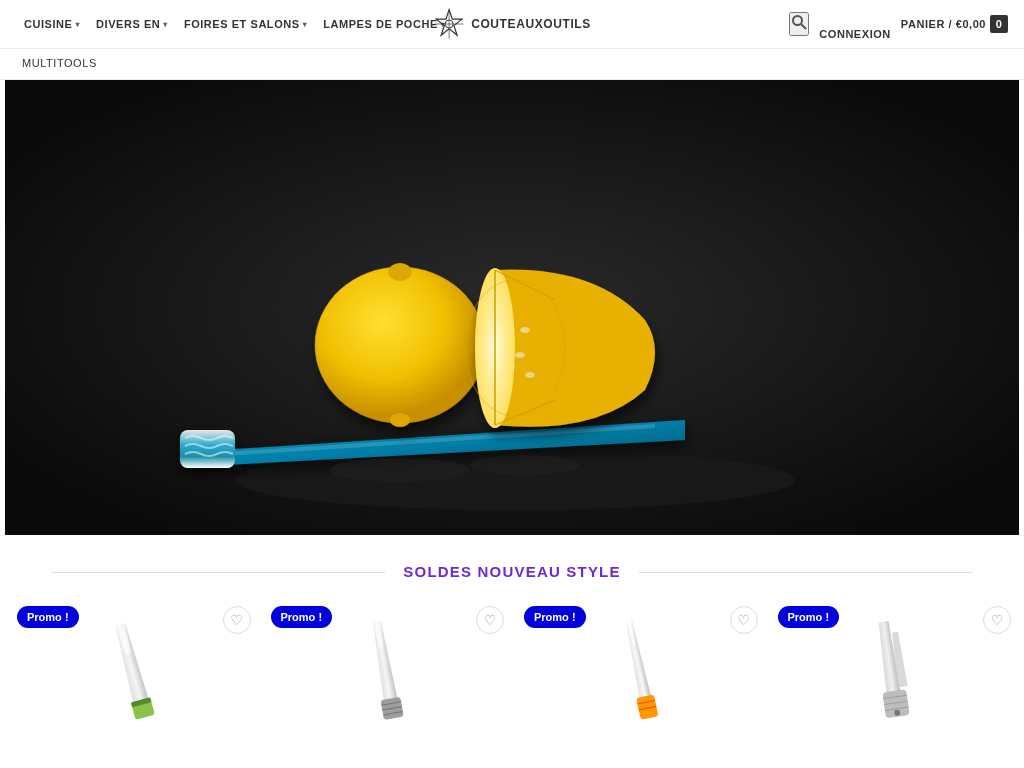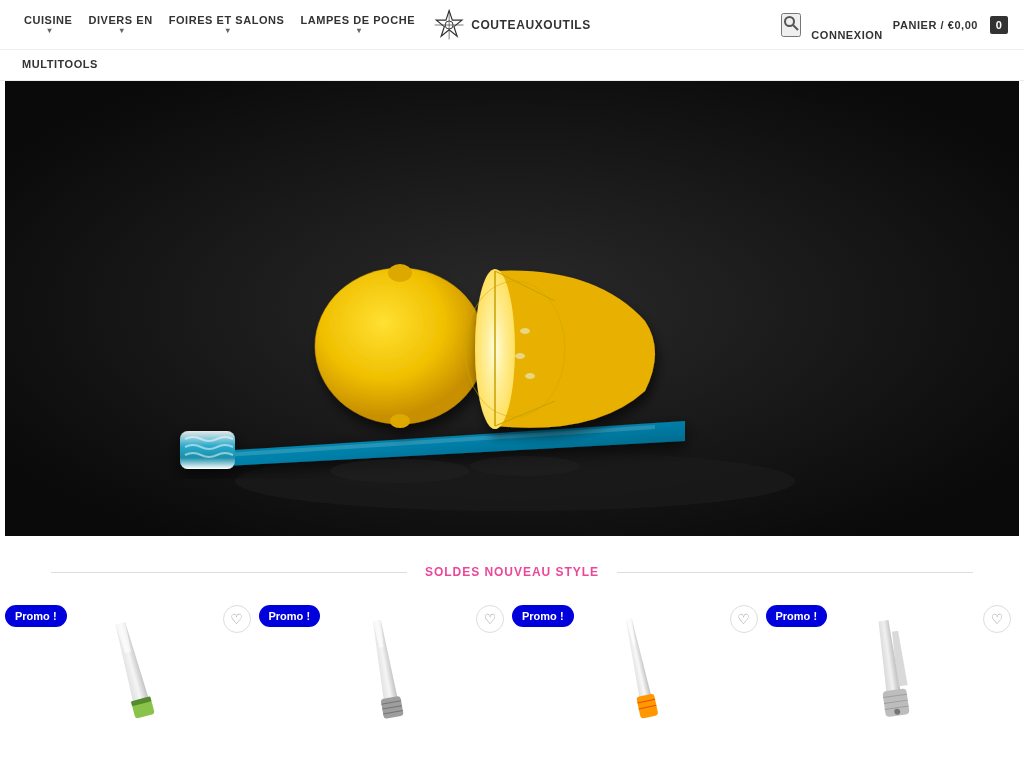--- a/index.html
+++ b/index.html
@@ -27,21 +27,20 @@
       display: flex;
       align-items: center;
       font-size: 11px;
       font-weight: 700;
       letter-spacing: 0.05em;
       color: #333;
       text-transform: uppercase;
       cursor: pointer;
       padding: 6px 8px;
       white-space: nowrap;
-      flex-direction: column;
     }
     .nav-item .chevron {
       font-size: 8px;
       margin-left: 3px;
       color: #666;
     }
 
     .logo-wrap {
       position: absolute;
       left: 50%;
@@ -78,21 +77,21 @@
       font-weight: 700;
       letter-spacing: 0.05em;
       text-transform: uppercase;
       color: #333;
       cursor: pointer;
       margin-top: 20px;
     }
     .cart-btn {
       display: flex;
       align-items: center;
-      gap: 12px;
+      gap: 4px;
       font-size: 11px;
       font-weight: 700;
       letter-spacing: 0.05em;
       text-transform: uppercase;
       color: #333;
       cursor: pointer;
       border: none;
       background: none;
       text-align: right;
     }
@@ -111,21 +110,21 @@
 
     
     .nav-row2 {
       padding: 4px 16px 6px;
       border-bottom: 1px solid #eee;
     }
     .nav-item2 {
       display: inline-flex;
       align-items: center;
       font-size: 11px;
-      font-weight: 700;
+      font-weight: 400;
       letter-spacing: 0.05em;
       text-transform: uppercase;
       color: #333;
       cursor: pointer;
       padding: 4px 6px;
     }
 
     
     .hero {
       width: 1014px;
@@ -161,45 +160,45 @@
       left: 5%;
       right: 5%;
       height: 1px;
       background: #ddd;
     }
     .section-title {
       display: inline-block;
       position: relative;
       background: #fff;
       padding: 0 18px;
-      font-size: 12px;
+      font-size: 15px;
       font-weight: 700;
       letter-spacing: 0.08em;
-      color: #ec4899;
+      color: #6d28d9;
       text-transform: uppercase;
     }
 
     
     .products-grid {
       display: flex;
       gap: 0;
       padding: 0 5px;
       overflow: hidden;
     }
     .product-card {
       flex: 1;
       position: relative;
       padding: 10px;
       text-align: center;
       min-width: 0;
     }
     .promo-badge {
       position: absolute;
       top: 8px;
-      left: 0;
+      left: 12px;
       background: #0000dd;
       color: #fff;
       font-size: 11px;
       font-weight: 700;
       padding: 5px 10px;
       border-radius: 20px;
       z-index: 2;
     }
     .wishlist-btn {
       position: absolute;

